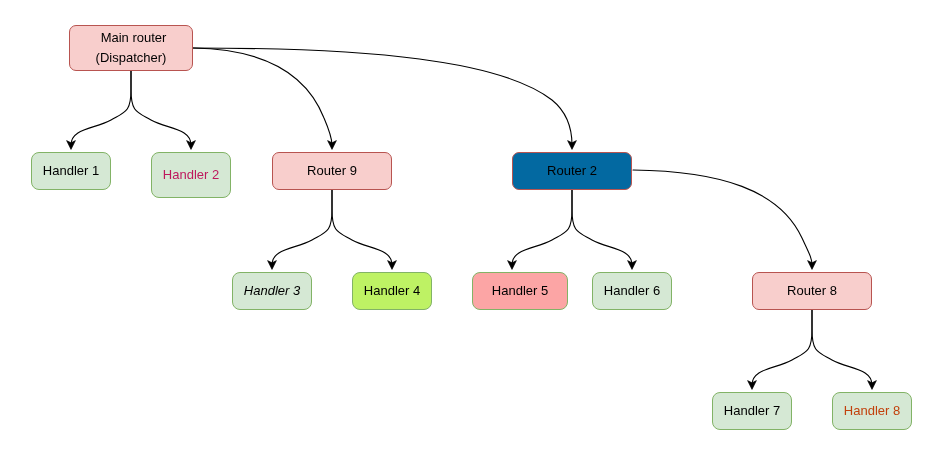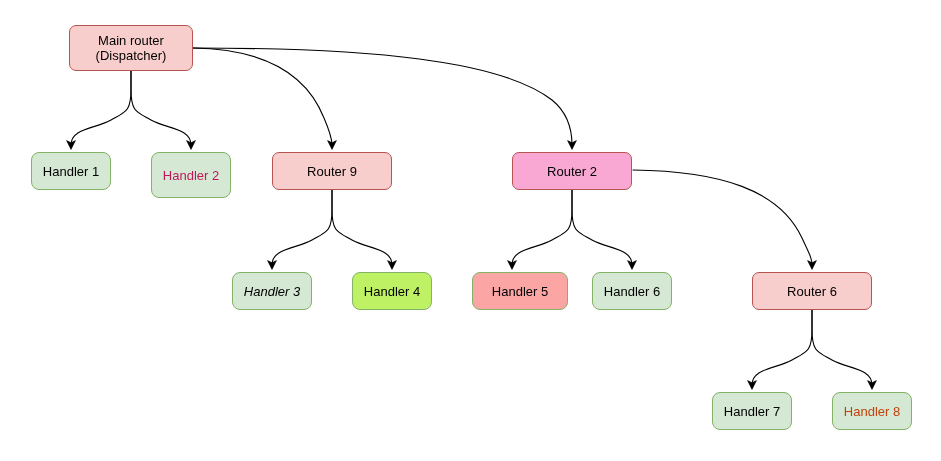--- a/index.html
+++ b/index.html
@@ -23,23 +23,23 @@
     width: 941px;
     height: 461px;
     pointer-events: none;
   }
   .node {
     position: absolute;
     box-sizing: border-box;
     display: flex;
     align-items: center;
     justify-content: center;
-    text-align: center;
+    text-align: right;
     font-size: 13px;
-    line-height: 15px;
+    line-height: 20px;
     color: #000000;
     z-index: 2;
   }
   .node-router {
     background: #f8cecc;
     border: 1px solid #b85450;
     border-radius: 7px;
   }
   .node-handler {
     background: #d5e8d4;
@@ -84,37 +84,37 @@
       </div>
       <div class="node node-handler" style="left: 31px; top: 152px; width: 80px; height: 38px; background: rgb(213, 232, 212); border-color: rgb(130, 179, 102); color: rgb(0, 0, 0);">
         <span class="node-label">Handler 1</span>
       </div>
       <div class="node node-handler" style="left: 151px; top: 152px; width: 80px; height: 46px; background: rgb(213, 232, 212); border-color: rgb(130, 179, 102); color: #be185d;">
         <span class="node-label">Handler 2</span>
       </div>
       <div class="node node-router" style="left: 272px; top: 152px; width: 120px; height: 38px; background: rgb(248, 206, 204); border-color: rgb(184, 84, 80); color: rgb(0, 0, 0);">
         <span class="node-label">Router 9</span>
       </div>
-      <div class="node node-router" style="left: 512px; top: 152px; width: 120px; height: 38px; background: #f9a8d4; border-color: rgb(184, 84, 80); color: rgb(0, 0, 0);">
+      <div class="node node-router" style="left: 512px; top: 152px; width: 120px; height: 38px; background: #0369a1; border-color: rgb(184, 84, 80); color: rgb(0, 0, 0);">
         <span class="node-label">Router 2</span>
       </div>
       <div class="node node-handler" style="left: 232px; top: 272px; width: 80px; height: 38px; background: rgb(213, 232, 212); border-color: rgb(130, 179, 102); color: rgb(0, 0, 0); font-style: italic;">
         <span class="node-label">Handler 3</span>
       </div>
       <div class="node node-handler" style="left: 352px; top: 272px; width: 80px; height: 38px; background: #bef264; border-color: rgb(130, 179, 102); color: rgb(0, 0, 0);">
         <span class="node-label">Handler 4</span>
       </div>
       <div class="node node-handler" style="left: 472px; top: 272px; width: 96px; height: 38px; background: #fca5a5; border-color: rgb(130, 179, 102); color: rgb(0, 0, 0);">
         <span class="node-label">Handler 5</span>
       </div>
       <div class="node node-handler" style="left: 592px; top: 272px; width: 80px; height: 38px; background: rgb(213, 232, 212); border-color: rgb(130, 179, 102); color: rgb(0, 0, 0);">
         <span class="node-label">Handler 6</span>
       </div>
       <div class="node node-router" style="left: 752px; top: 272px; width: 120px; height: 38px; background: rgb(248, 206, 204); border-color: rgb(184, 84, 80); color: rgb(0, 0, 0);">
-        <span class="node-label">Router 6</span>
+        <span class="node-label">Router 8</span>
       </div>
       <div class="node node-handler" style="left: 712px; top: 392px; width: 80px; height: 38px; background: rgb(213, 232, 212); border-color: rgb(130, 179, 102); color: rgb(0, 0, 0);">
         <span class="node-label">Handler 7</span>
       </div>
       <div class="node node-handler" style="left: 832px; top: 392px; width: 80px; height: 38px; background: rgb(213, 232, 212); border-color: rgb(130, 179, 102); color: #c2410c;">
         <span class="node-label">Handler 8</span>
       </div>
     </div>
 
 </div>

